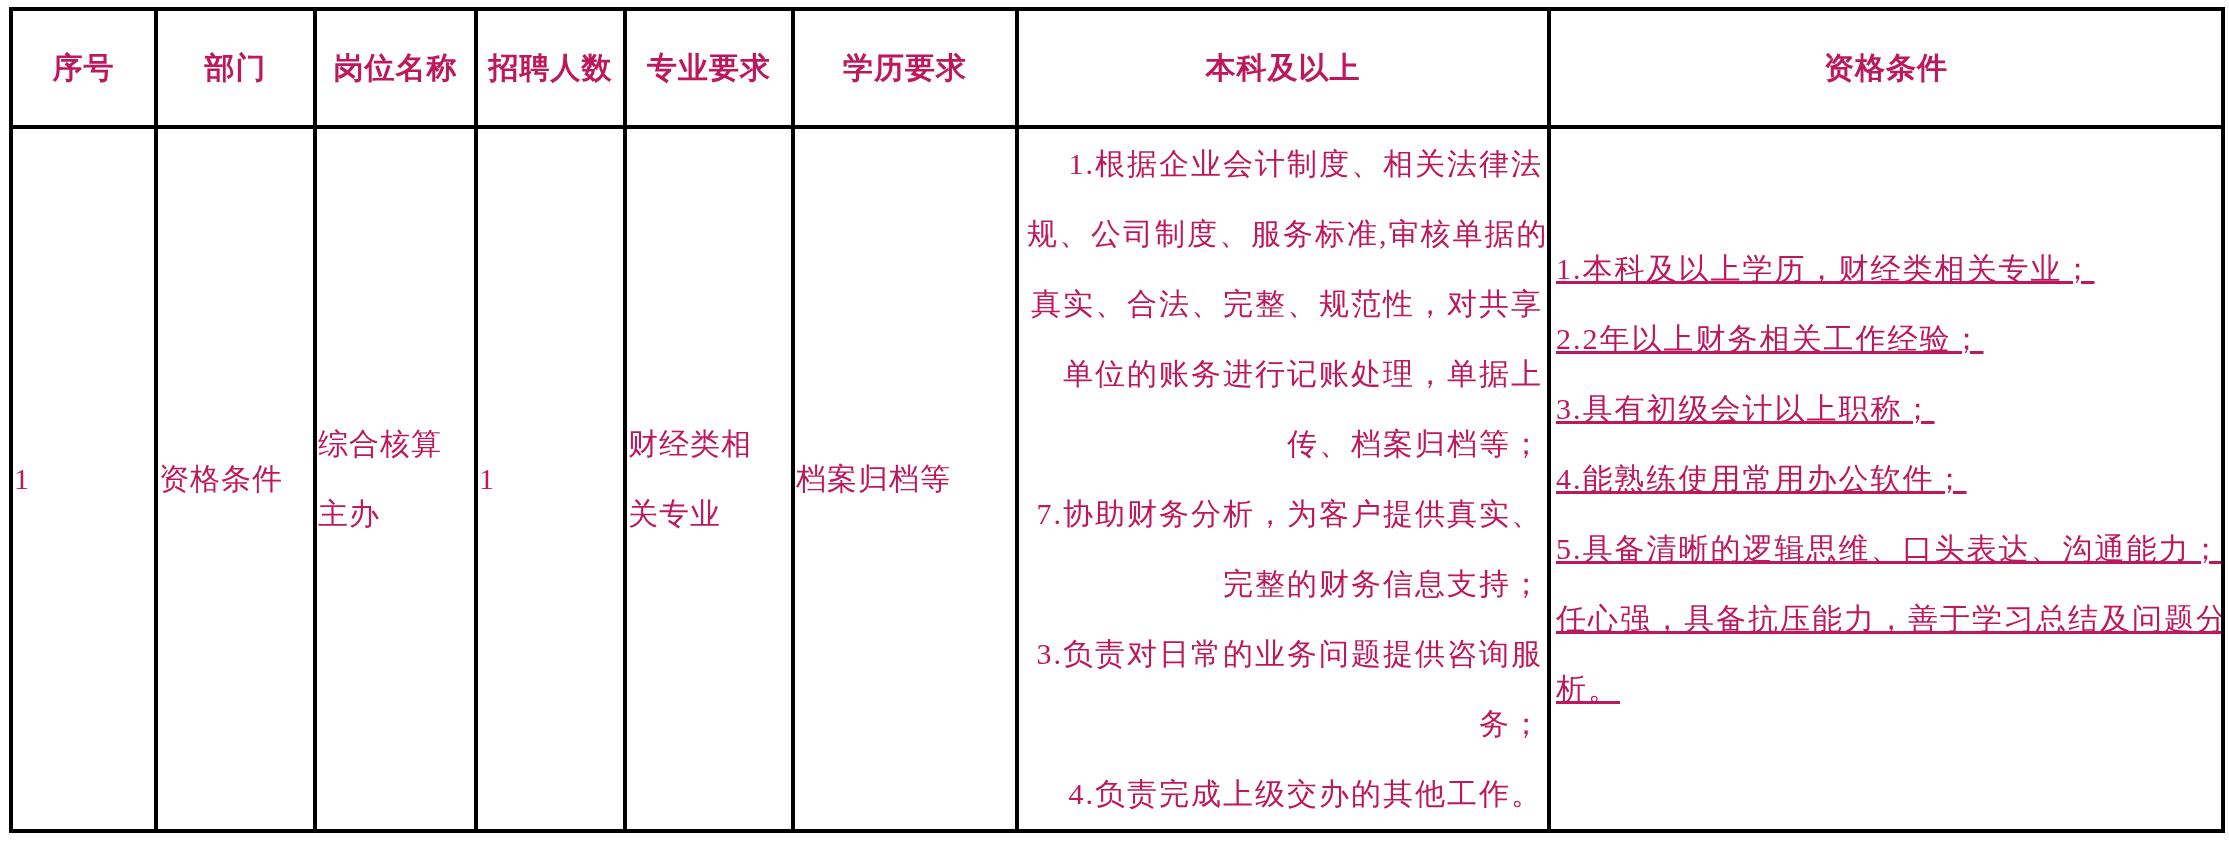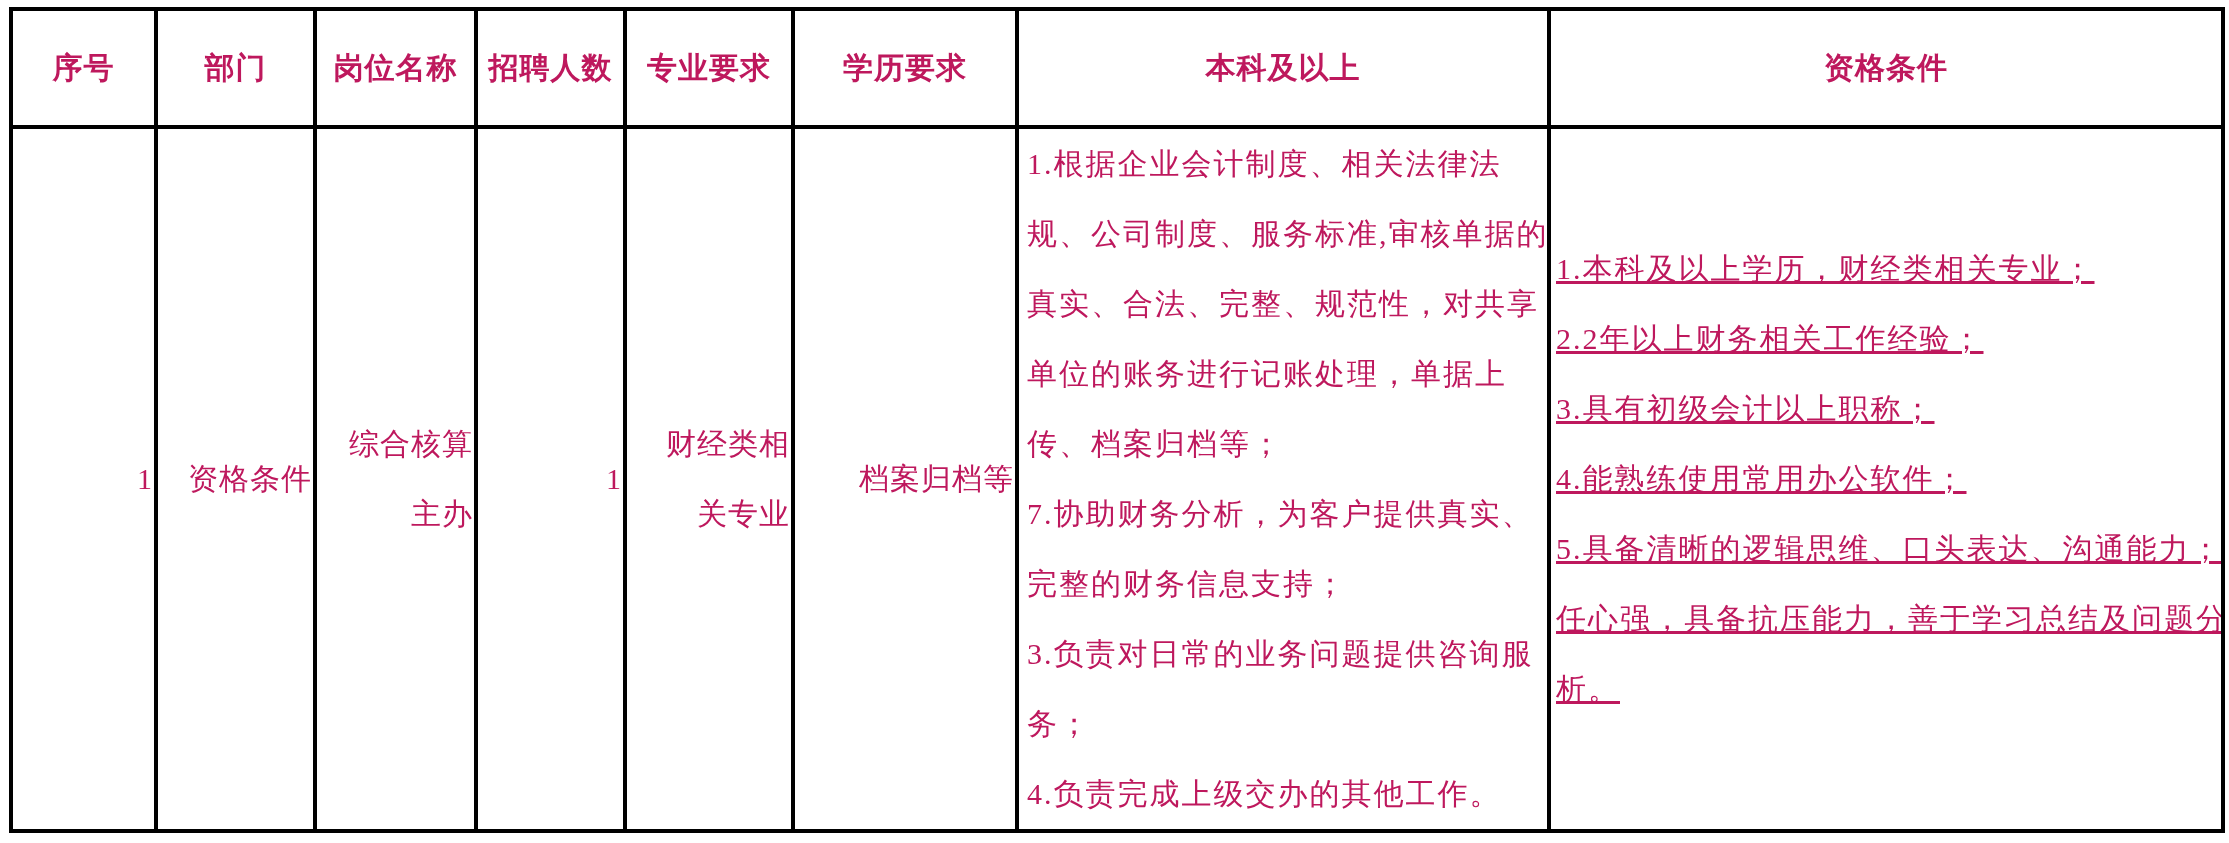--- a/index.html
+++ b/index.html
@@ -36,28 +36,28 @@
     text-align: center;
     vertical-align: middle;
     letter-spacing: 1px;
   }
   table.jobs td {
     height: 694px;
     font-size: 30px;
     font-weight: normal;
   }
   td.cell-center {
-    text-align: right;
+    text-align: left;
     vertical-align: middle;
     line-height: 70px;
     letter-spacing: 1px;
   }
   td.cell-para-top {
     vertical-align: top;
-    text-align: left;
+    text-align: right;
     padding: 0 4px 0 8px;
   }
   td.cell-para-mid {
     vertical-align: middle;
     text-align: left;
     padding: 0 10px 0 5px;
     text-decoration: underline;
   }
   .line {
     line-height: 70px;

